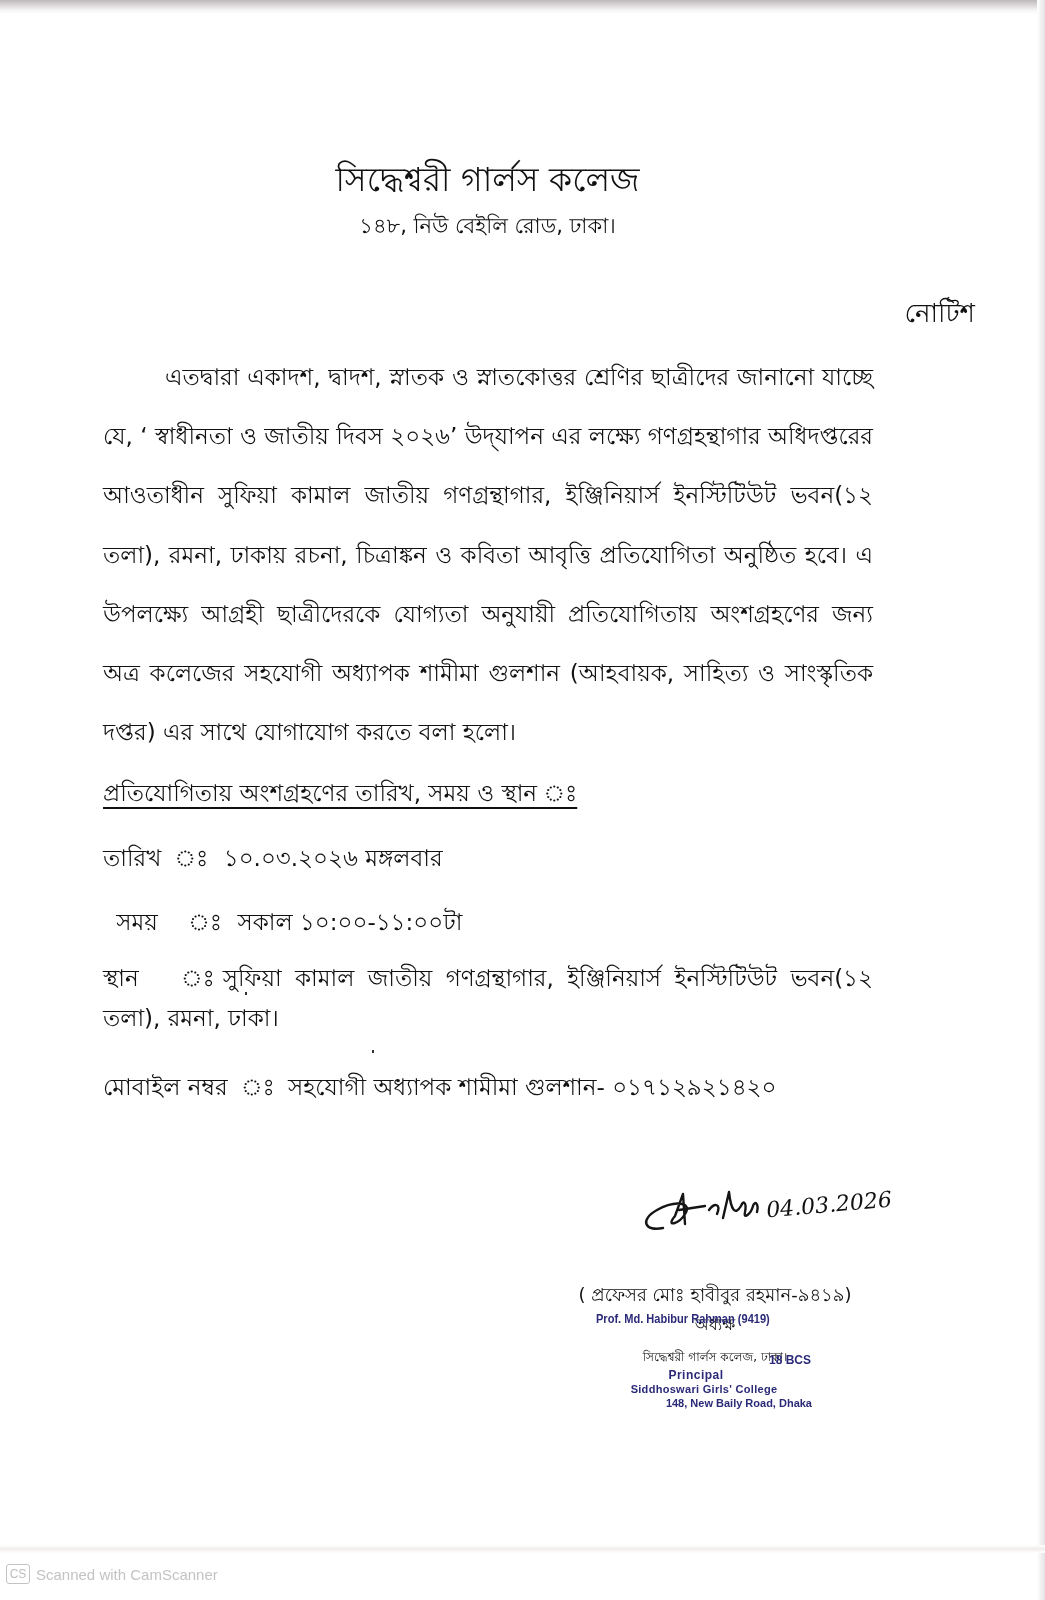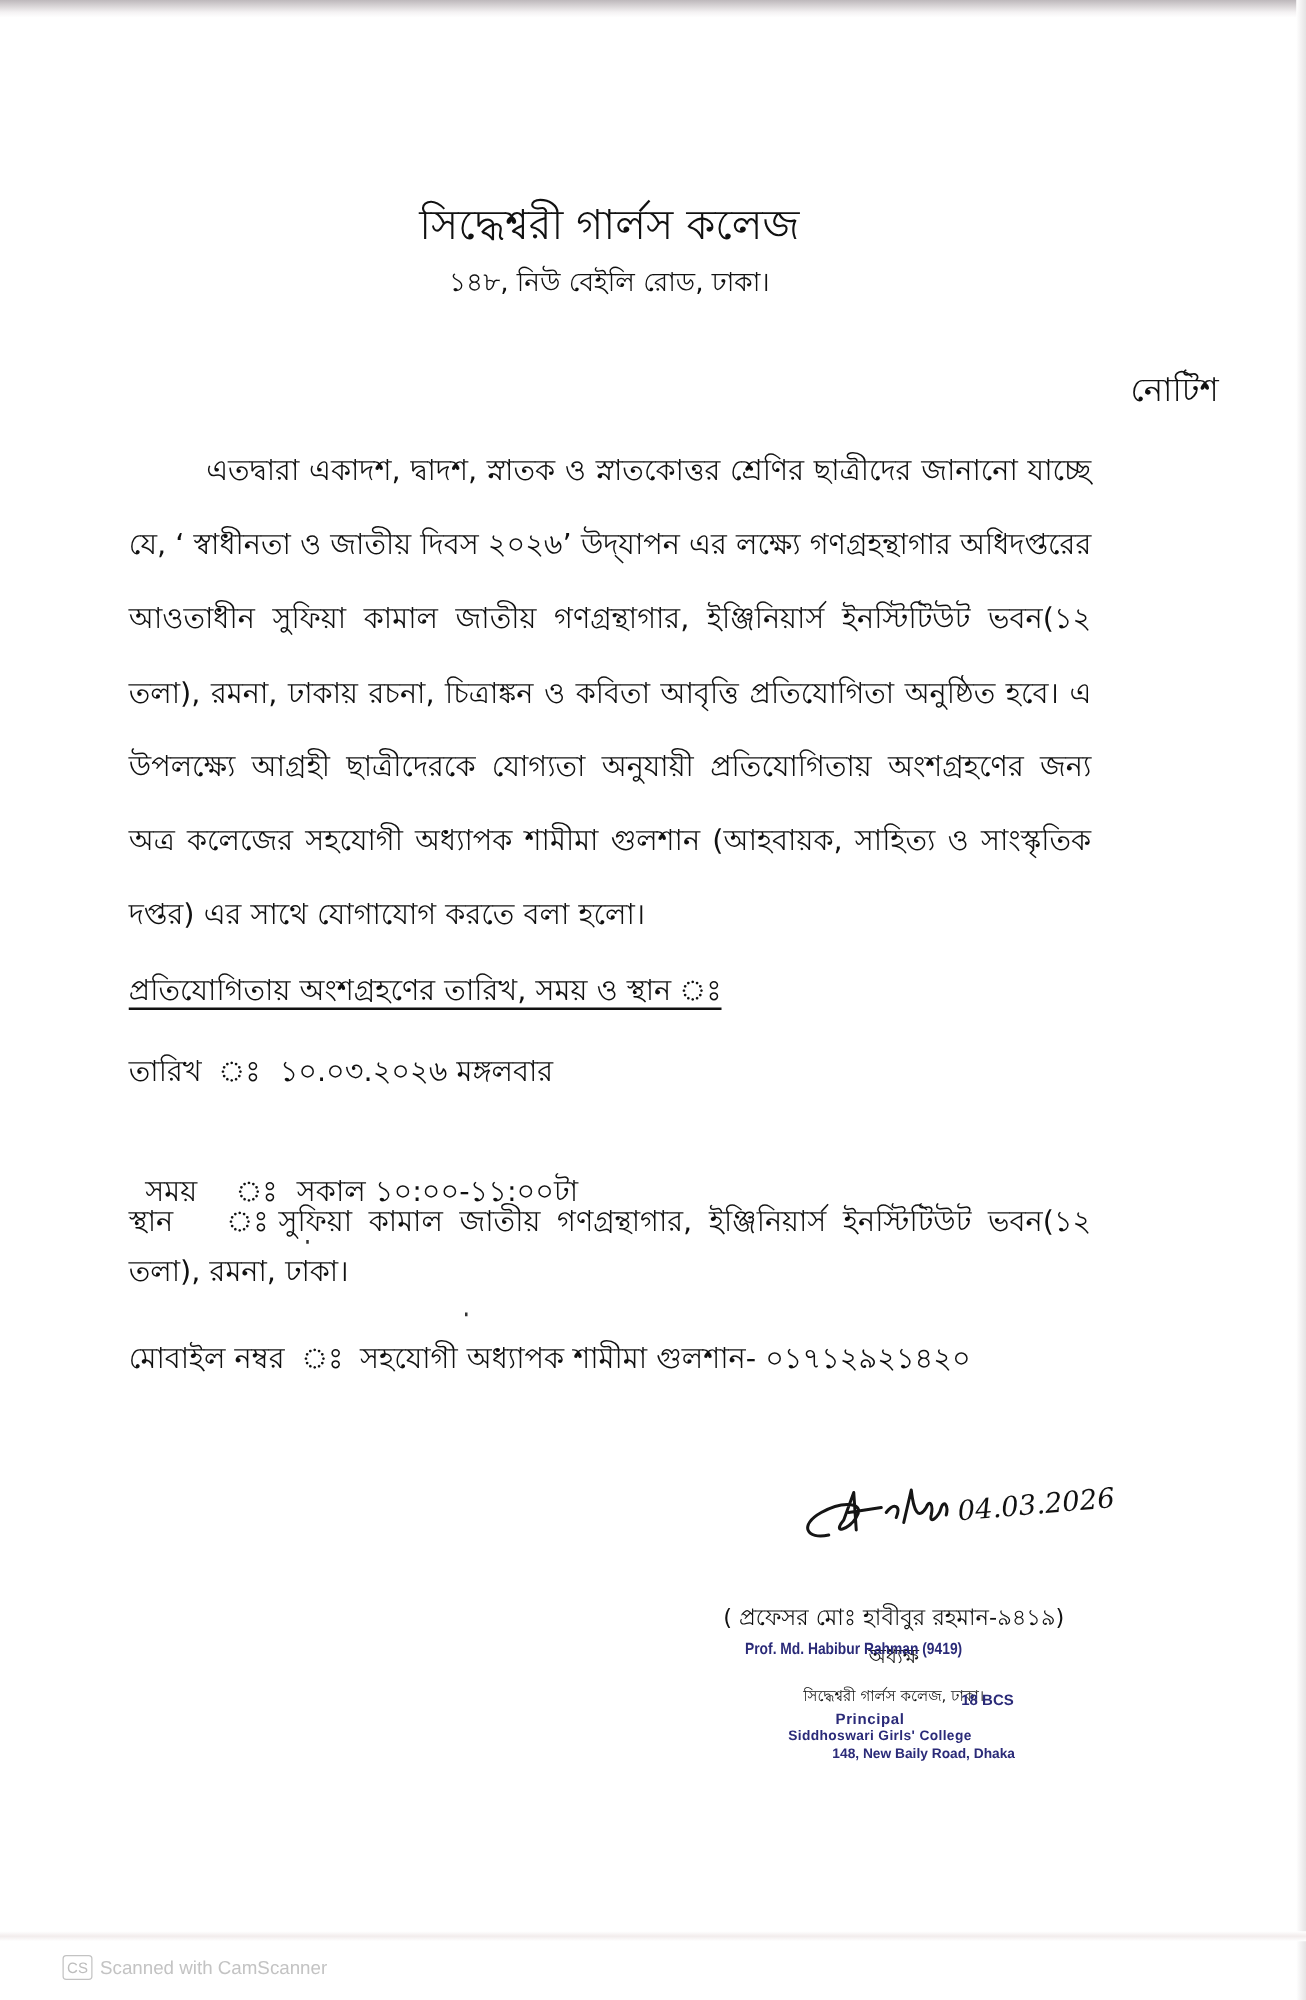--- a/index.html
+++ b/index.html
@@ -78,21 +78,21 @@
     .stamp-college { font-size: 11px; line-height: 14px; text-align: center; padding-right: 24px; letter-spacing: 0.3px; }
     .stamp-address { font-size: 11px; line-height: 14px; text-align: right; padding-right: 24px; }
     .footer-watermark {
       position: absolute; left: 6px; top: 1564px;
       display: flex; align-items: center; gap: 6px;
       color: #c3c3c3; font-family: "Liberation Sans", sans-serif; font-size: 15px;
     }
     .cs-logo {
       display: inline-block; width: 22px; height: 18px; line-height: 18px;
       border: 1.5px solid #c3c3c3; border-radius: 3px; text-align: center;
-      font-size: 12px; font-weight: normal; color: #bdbdbd; margin-left: 44px;
+      font-size: 12px; font-weight: normal; color: #bdbdbd;
     }
     .stray-dot { position: absolute; width: 2px; height: 3px; background: #333; }
   </style>
 </head>
 <body>
 
 <div class="scan-edge-top"></div>
 <div class="scan-edge-right"></div>
 <div class="scan-edge-bottom"></div>
 
@@ -106,21 +106,21 @@
   <div class="body-para">এতদ্বারা একাদশ, দ্বাদশ, স্নাতক ও স্নাতকোত্তর  শ্রেণির ছাত্রীদের জানানো যাচ্ছে যে, ‘ স্বাধীনতা ও জাতীয় দিবস ২০২৬’ উদ্‌যাপন এর লক্ষ্যে গণগ্রহন্থাগার অধিদপ্তরের আওতাধীন সুফিয়া কামাল জাতীয় গণগ্রন্থাগার, ইঞ্জিনিয়ার্স ইনস্টিটিউট ভবন(১২ তলা), রমনা, ঢাকায় রচনা, চিত্রাঙ্কন ও কবিতা আবৃত্তি প্রতিযোগিতা অনুষ্ঠিত হবে। এ উপলক্ষ্যে আগ্রহী ছাত্রীদেরকে যোগ্যতা অনুযায়ী প্রতিযোগিতায় অংশগ্রহণের জন্য অত্র কলেজের সহযোগী অধ্যাপক শামীমা গুলশান (আহবায়ক, সাহিত্য ও সাংস্কৃতিক দপ্তর) এর সাথে যোগাযোগ করতে বলা হলো।</div>
 
   <div class="section-heading">প্রতিযোগিতায় অংশগ্রহণের তারিখ, সময় ও স্থান ঃ</div>
 
   <div class="detail-row" style="top:838px;">
     <span class="detail-label">তারিখ</span>
     <span class="detail-sep" style="margin:0 8px 0 6px;">ঃ</span>
     <span class="detail-value">১০.০৩.২০২৬ মঙ্গলবার</span>
   </div>
 
-  <div class="detail-row" style="top:934px;">
+  <div class="detail-row" style="top:902px;">
     <span class="detail-label pad">সময়</span>
     <span class="detail-sep">ঃ</span>
     <span class="detail-value">সকাল ১০:০০-১১:০০টা</span>
   </div>
 
   <div class="detail-row venue-row" style="top:958px;">
     <span class="detail-label pad">স্থান</span><span class="detail-sep">ঃ</span><span class="detail-value">সুফিয়া কামাল জাতীয় গণগ্রন্থাগার, ইঞ্জিনিয়ার্স ইনস্টিটিউট ভবন(১২ তলা), রমনা, ঢাকা।</span>
   </div>
 
   <div class="detail-row" style="top:1067px;">

